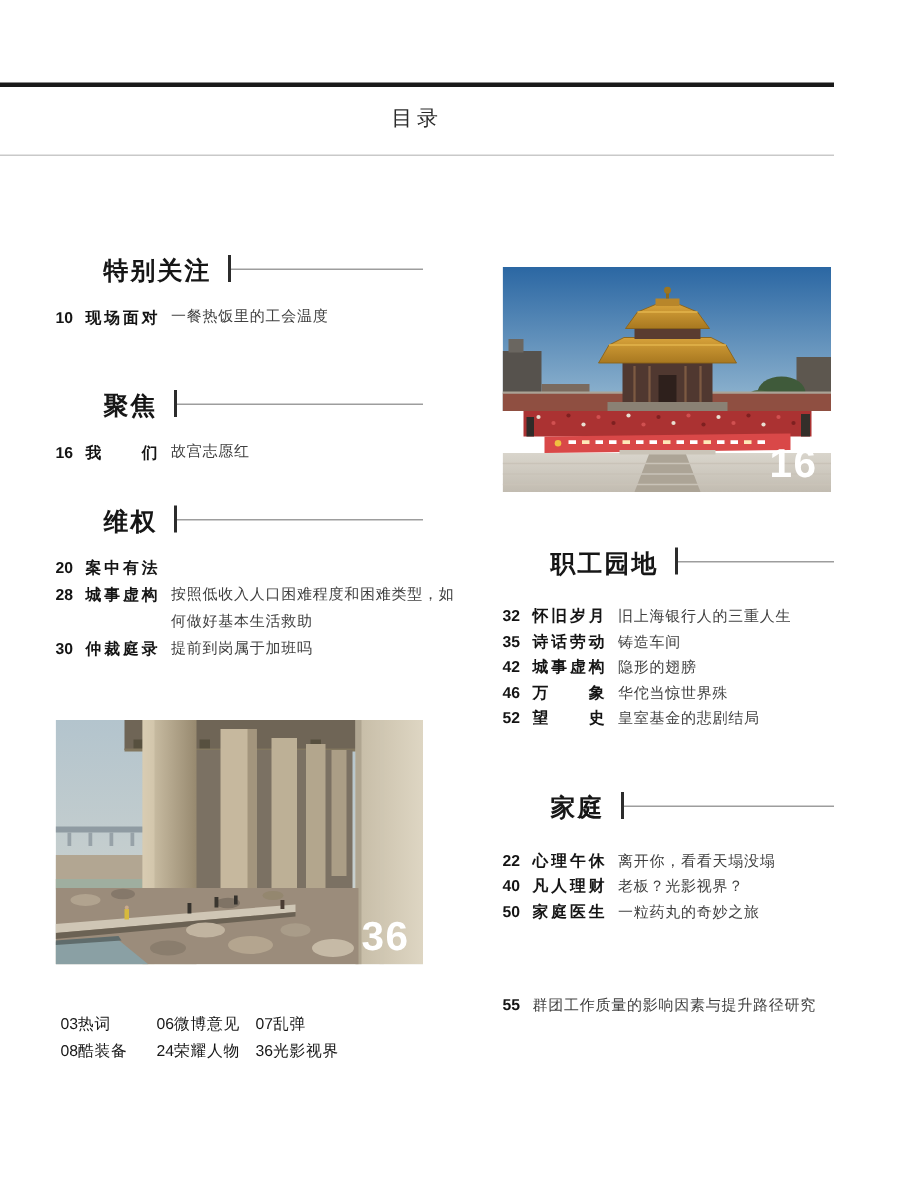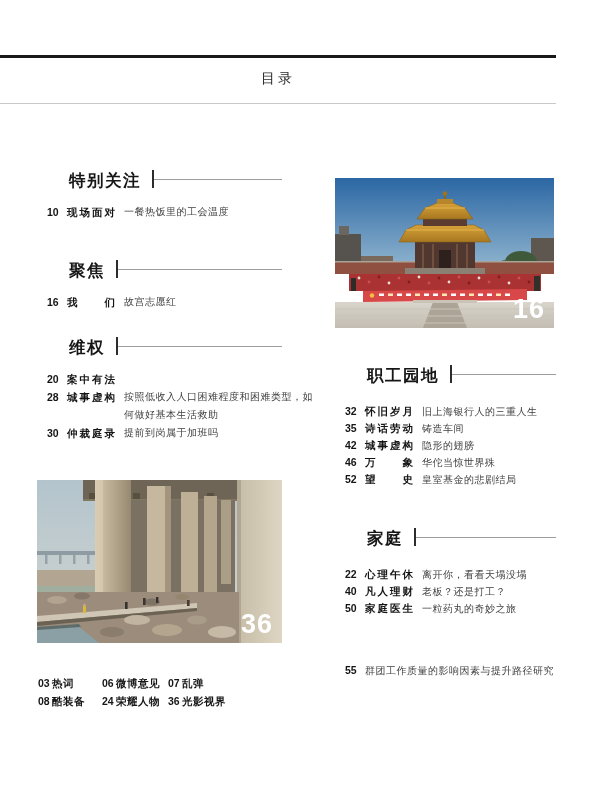--- a/index.html
+++ b/index.html
@@ -16,40 +16,40 @@
 
   
   .sec { position:absolute; }
   .sec-head { display:flex; align-items:flex-start; margin-bottom:11px;padding-left:32px; }
   .sec.right .sec-head { margin-bottom:16px; }
   .sec-name { margin:0; font-size:16.5px; font-weight:700; letter-spacing:1.5px; white-space:nowrap; color:#161616; }
   .sec-rule { position:relative; flex:1; margin-left:11px; height:18px; }
   .sec-rule::before { content:""; position:absolute; left:0; top:0; width:2px; height:18px; background:#2c2c2c; }
   .sec-rule::after  { content:""; position:absolute; left:2px; right:0; top:9px; height:1px; background:#9d9d9d; }
 
-  .toc-item { display:flex; align-items:flex-start; font-size:10px; line-height:18px;margin-left:10px; }
+  .toc-item { display:flex; align-items:flex-start; font-size:10px; line-height:18px; }
   .sec.right .toc-item { line-height:17px; }
   .item-page { width:20px; flex:0 0 20px; font-weight:700; font-size:10.5px; color:#141414; }
   .item-col  { width:48px; flex:0 0 48px; margin-right:9px; font-weight:700; font-size:10.5px;
                color:#141414; text-align:justify; text-align-last:justify; white-space:nowrap; }
   .item-col:empty { display:none; margin:0; }
   .item-desc { color:#3f3f3f; letter-spacing:0.5px; }
   .sec.left .item-desc { width:195px; flex:0 0 195px; }
   .sec.right .item-desc { flex:1; }
 
   
   .photo { position:absolute; overflow:hidden; }
   .photo svg { display:block; }
   .photo-num { position:absolute; right:9px; bottom:5px; font-size:27px; font-weight:700;
                color:#ffffff; letter-spacing:1px; line-height:1; }
 
   
   .quick-list { position:absolute; left:38px; top:676px; width:235px;
                 display:grid; grid-template-columns:64px 66px auto; row-gap:4px; }
-  .quick-item { display:flex; font-size:10.5px; line-height:14px; font-weight:700; color:#161616; }
+  .quick-item { display:flex; font-size:10.5px; line-height:14px; font-weight:400; color:#161616;text-align:right; }
   .quick-page { width:14px; flex:0 0 14px; }
   .quick-label { letter-spacing:0.5px; white-space:nowrap; }
 </style>
 </head>
 <body>
 
 <div class="page">
 
   <div class="rule-thick"></div>
   <div class="page-title">目录</div>
@@ -352,21 +352,21 @@
       <div class="sec-rule"></div>
     </div>
     <div class="toc-item">
       <span class="item-page">22</span>
         <span class="item-col">心理午休</span>
         <span class="item-desc">离开你，看看天塌没塌</span>
     </div>
     <div class="toc-item">
       <span class="item-page">40</span>
         <span class="item-col">凡人理财</span>
-        <span class="item-desc">老板？还是打工？</span>
+        <span class="item-desc">老板？光影视界？</span>
     </div>
     <div class="toc-item">
       <span class="item-page">50</span>
         <span class="item-col">家庭医生</span>
         <span class="item-desc">一粒药丸的奇妙之旅</span>
     </div>
   </section>
 
   <section class="sec right" style="left:335px; top:662px; width:221px;">
     <div class="toc-item">

